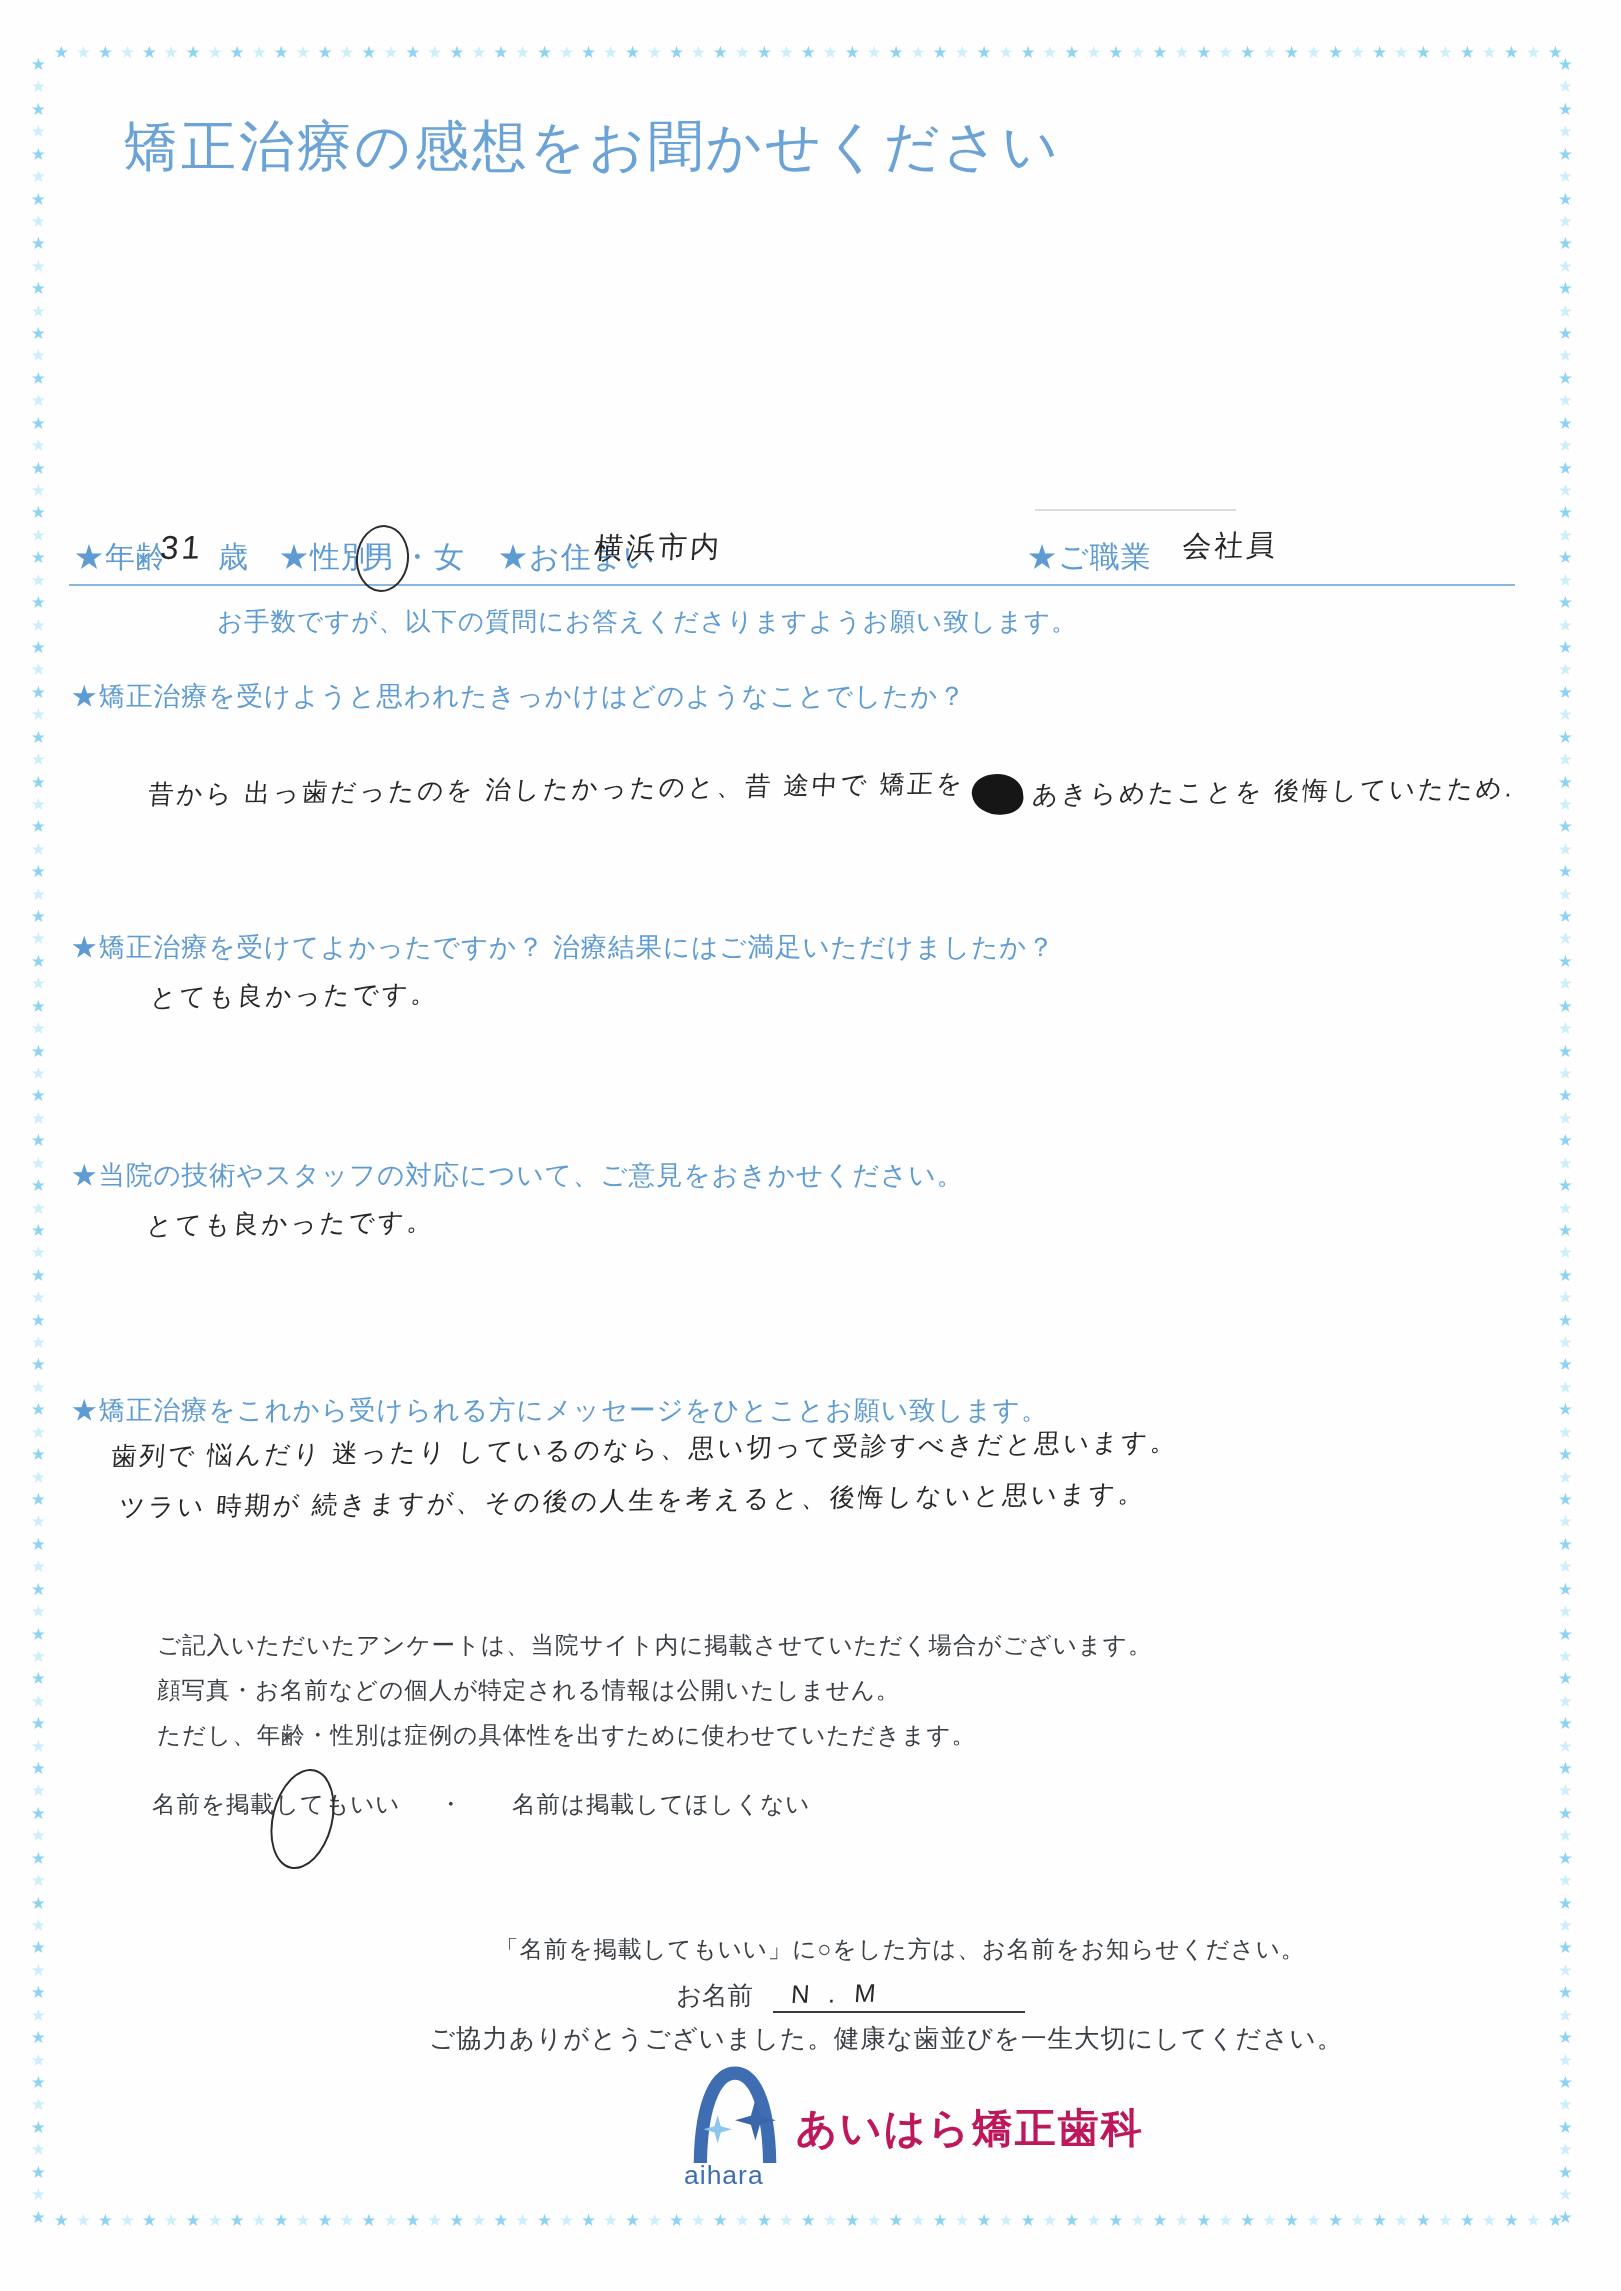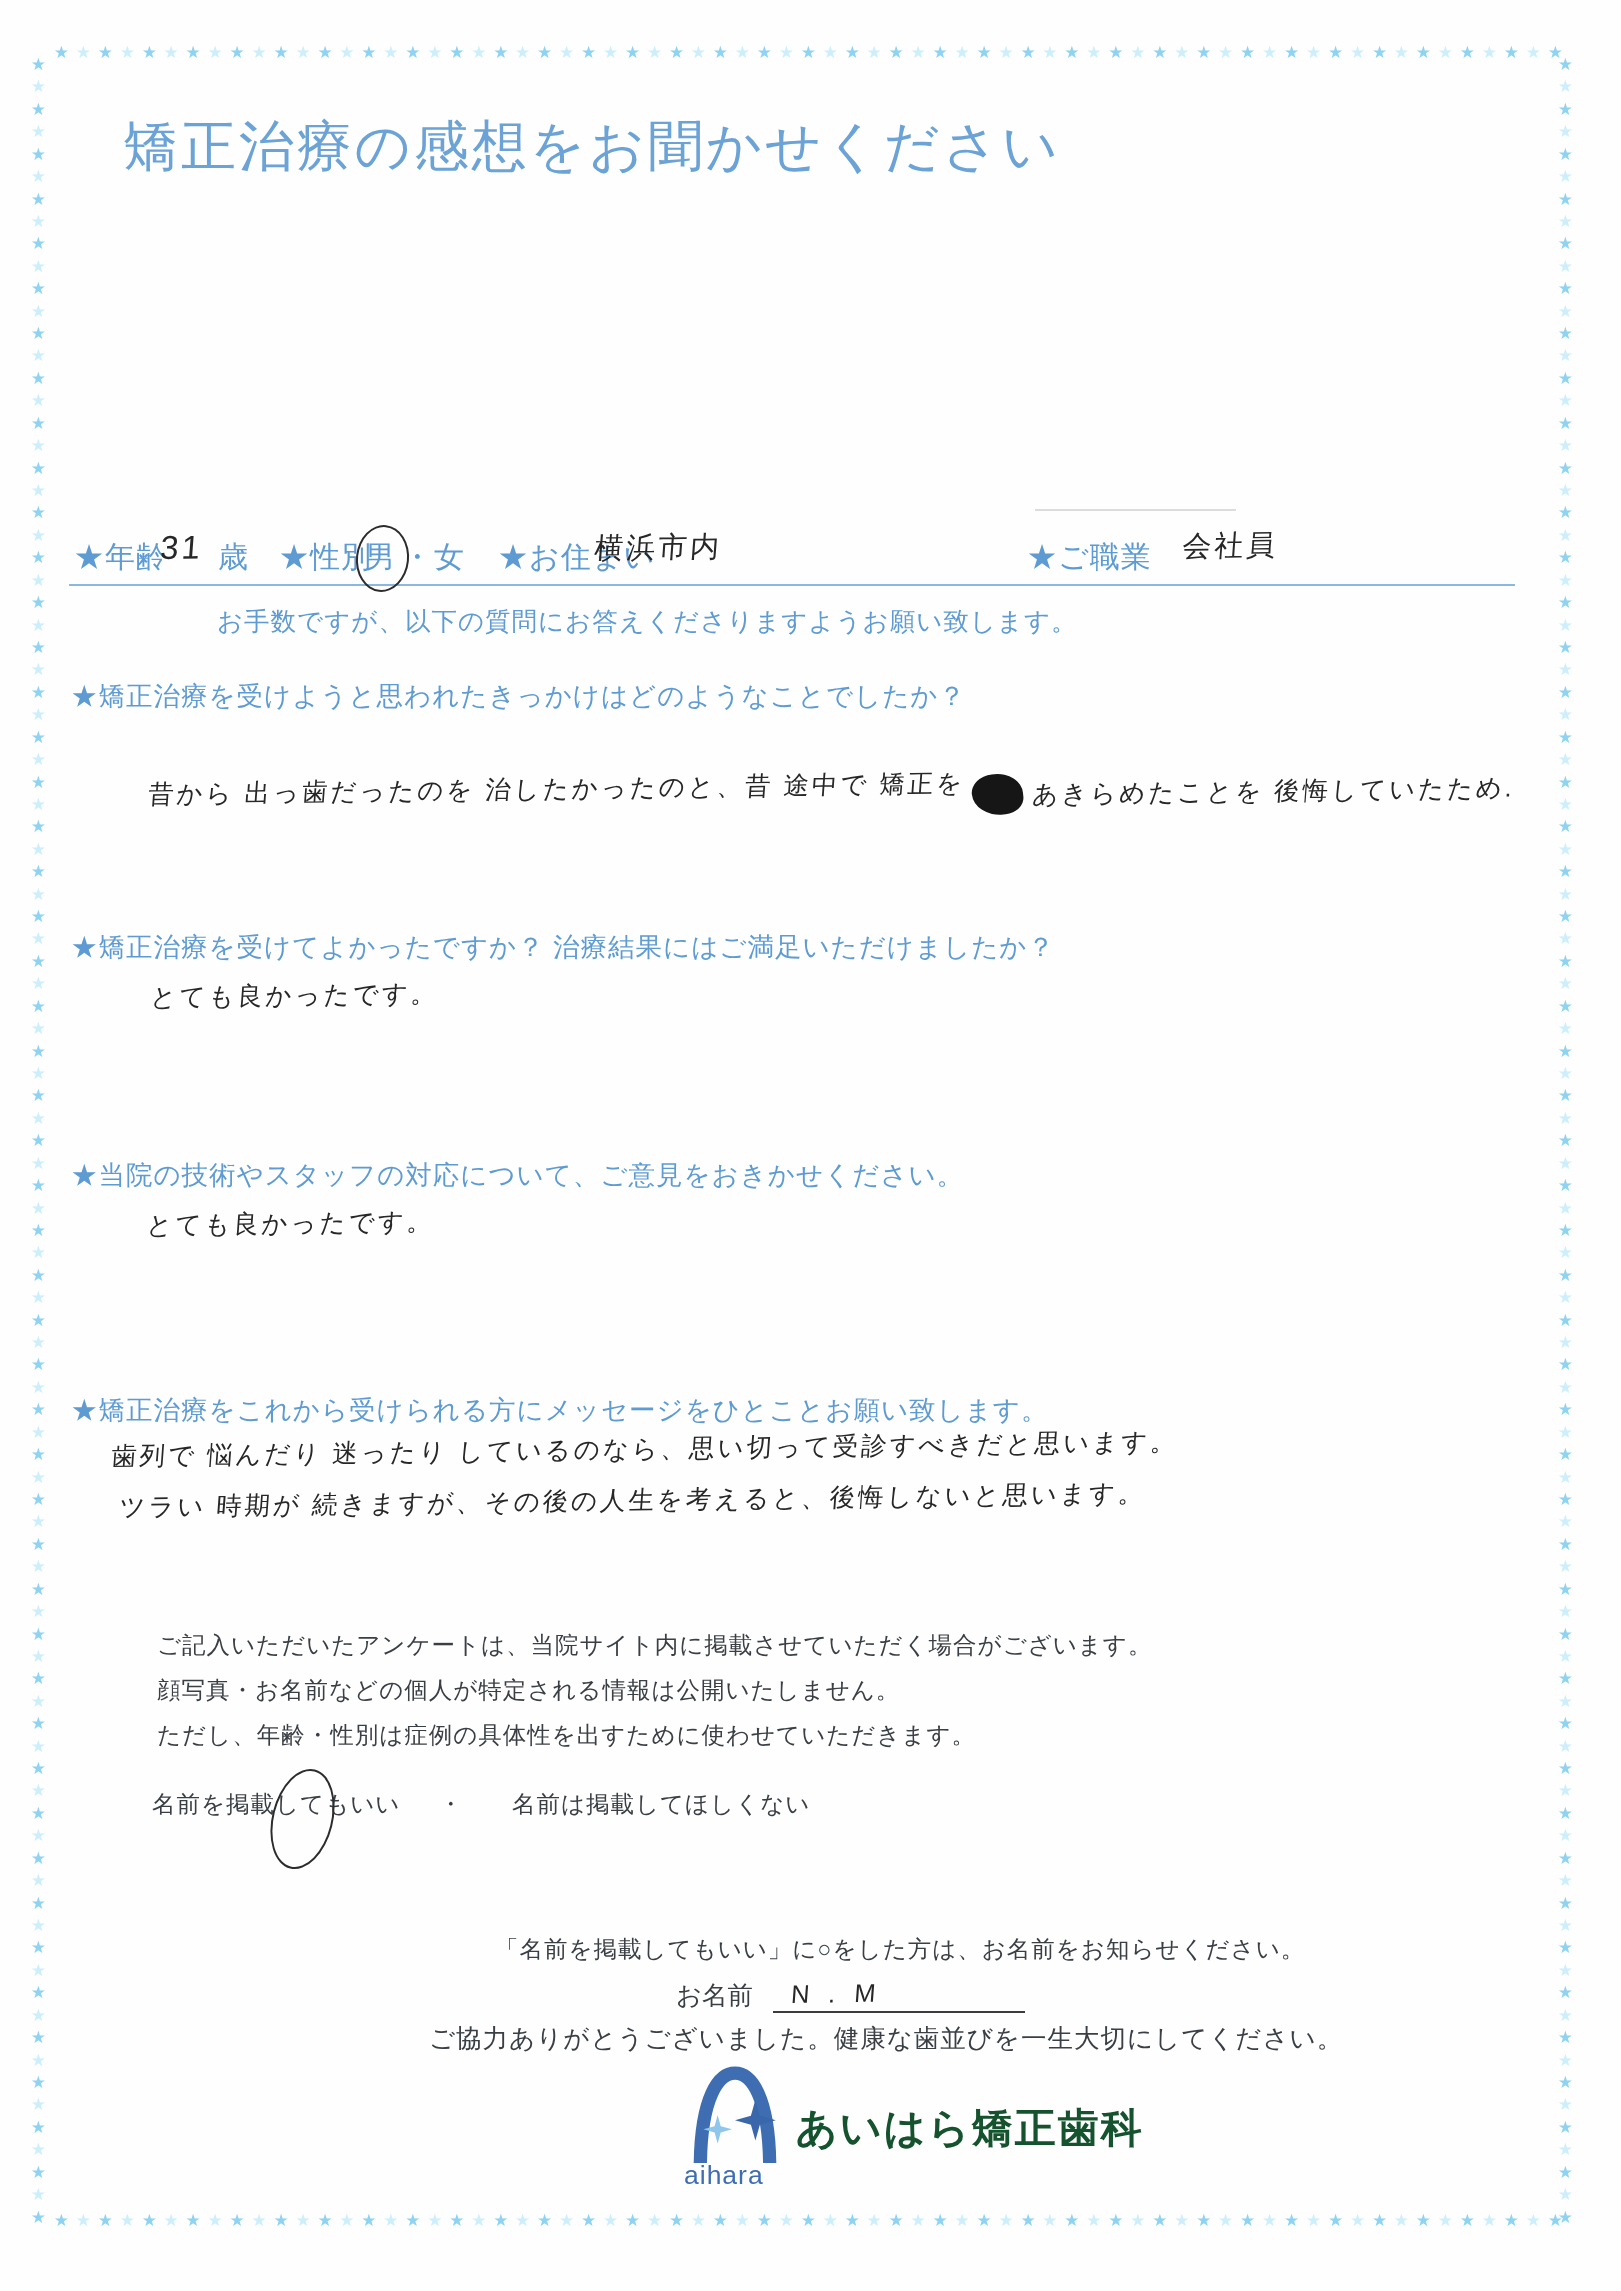--- a/index.html
+++ b/index.html
@@ -53,21 +53,21 @@
   .answer-line{display:flex; align-items:center; white-space:nowrap;}
   
   .name-line{
     display:inline-block; width:235px; border-bottom:2.9px solid #3c3c3c;
     margin-left:19.6px; padding:0 0 2px 17.6px; vertical-align:bottom;
   }
   
   .logo{display:flex; align-items:flex-start;}
   .logo-mark{width:102px; display:flex; flex-direction:column; }
   .logo-romaji{font-size:26.5px; color:#3f6db2; letter-spacing:1px; margin-top:-3.9px;}
-  .clinic-name{font-size:41px; font-weight:bold; color:#14532d; letter-spacing:2px; margin:39px 0 0 9.8px; white-space:nowrap;}
+  .clinic-name{font-size:41px; font-weight:bold; color:#be185d; letter-spacing:2px; margin:39px 0 0 9.8px; white-space:nowrap;}
   .crease{position:absolute; background:#dcdcdc;}
 </style>
 </head>
 <body>
 
 <div class="page">
 
   <div class="star-row star-top">
       <span class="star s-dark">★</span>
       <span class="star s-light">★</span>

